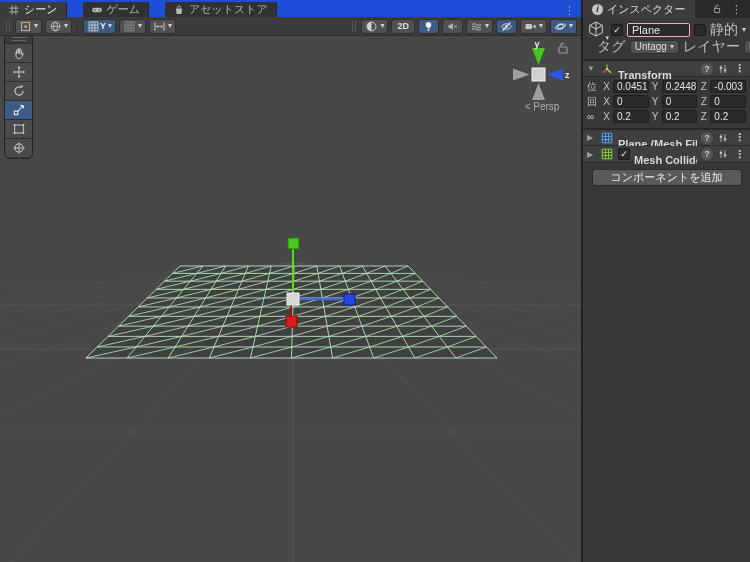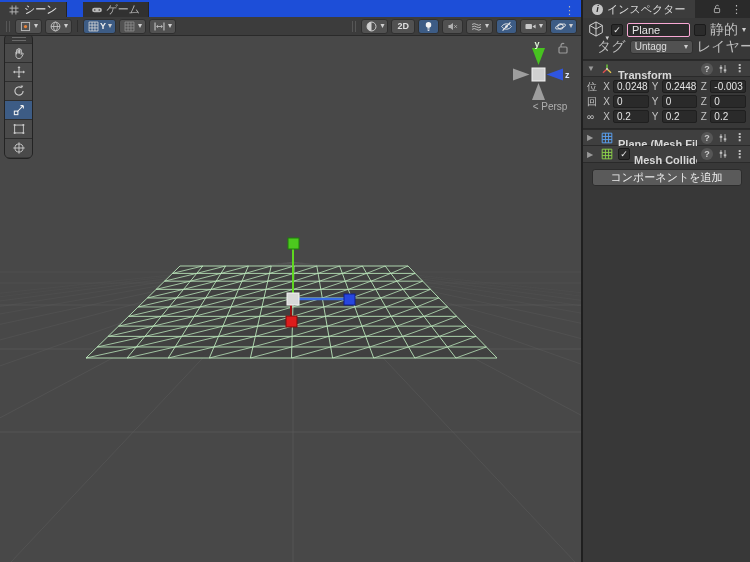--- a/index.html
+++ b/index.html
@@ -36,41 +36,41 @@
   #scene-svg{position:absolute;left:0;top:0;}
   .tools{position:absolute;left:4px;top:-3px;width:29px;background:#3a3a3a;
     border:1px solid #232323;border-radius:6px;overflow:hidden;padding-bottom:1px;}
   .tools-handle{height:9px;display:flex;flex-direction:column;align-items:center;justify-content:center;gap:2px;}
   .tools-handle i{display:block;width:14px;height:1px;background:#6a6a6a;}
   .toolbtn{width:27px;height:19px;margin:0 auto;background:#4a4a4a;
     border-top:1px solid #2e2e2e;display:flex;align-items:center;justify-content:center;cursor:default;}
   .toolbtn.on{background:#3d5c85;}
   .toolbtn .svgicon{width:14px;height:14px;}
   .viewcube{position:absolute;right:8px;top:2px;width:70px;height:78px;}
-  .persp{position:absolute;left:12px;top:63px;width:100%;text-align:center;
+  .persp{position:absolute;left:4px;top:63px;width:100%;text-align:center;
     color:#b0b0b0;font-size:10px;}
   
   .right{flex:1;display:flex;flex-direction:column;background:#383838;min-width:0;}
   .itabstrip{height:18px;background:#2a2a2a;display:flex;align-items:stretch;flex:none;}
   .itab{display:flex;align-items:center;gap:4px;padding:0 9px;background:#3c3c3c;color:#dcdcdc;}
   .infoicon{width:11px;height:11px;border-radius:50%;background:#c4c4c4;color:#2a2a2a;
     font-size:9px;font-weight:bold;font-style:italic;display:flex;align-items:center;justify-content:center;flex:none;}
   .istripicons{display:flex;align-items:center;gap:7px;padding:0 7px;}
   .insp-head{padding:3px 4px 4px;border-bottom:1px solid #282828;}
   .hrow{display:flex;align-items:center;gap:4px;height:17px;}
   .cubewrap{position:relative;width:20px;height:20px;flex:none;}
   .cubewrap svg{width:18px;height:18px;}
   .cubewrap .dd{position:absolute;right:-2px;bottom:-1px;font-size:7px;}
   .cb{width:12px;height:12px;background:#2b2b2b;border:1px solid #1b1b1b;border-radius:2px;
     display:flex;align-items:center;justify-content:center;font-size:9px;color:#ececec;flex:none;cursor:default;}
   .namefield{flex:1;height:14px;background:#2a2a2a;border:1px solid #f9a8d4;border-radius:2px;
     padding:0 4px;display:flex;align-items:center;color:#e6e6e6;min-width:0;}
   .dimlabel{color:#bdbdbd;font-size:14px;flex:none;}
   .ddbtn{height:14px;background:#515151;border:1px solid #2f2f2f;border-radius:3px;
-    padding:0 4px;display:flex;align-items:center;gap:17px;font-size:10px;color:#dddddd;flex:none;cursor:default;}
+    padding:0 4px;display:flex;align-items:center;gap:3px;font-size:10px;color:#dddddd;flex:none;cursor:default;}
   .comph{height:17px;display:flex;align-items:center;gap:4px;padding:0 4px;background:#3f3f3f;
     border-top:1px solid #2a2a2a;border-bottom:1px solid #2a2a2a;font-weight:bold;color:#d8d8d8;flex:none;}
   .fold{color:#9a9a9a;font-size:8px;width:9px;flex:none;}
   .comph .svgicon{width:14px;height:14px;}
   .comph .title{flex:1;font-size:11px;white-space:nowrap;overflow:hidden;margin-top:12px;}
   .helpc{width:12px;height:12px;border-radius:50%;background:#565656;color:#cccccc;
     font-size:9px;font-weight:bold;display:flex;align-items:center;justify-content:center;flex:none;}
   .kebab{color:#bdbdbd;font-size:11px;padding:0 1px;flex:none;}
   .trows{padding:2px 0 4px;border-bottom:1px solid #282828;}
   .trow{display:flex;align-items:center;gap:3px;height:15px;padding:0 4px;}
@@ -102,20 +102,29 @@
       </div>
       <div class="tab">
         <span class="tabicon">
             <svg viewBox="0 0 16 16">
               <rect x="1.5" y="5" width="13" height="6" rx="3" fill="#b8b8b8"></rect>
               <circle cx="5" cy="8" r="1.1" fill="#3a3a3a"></circle>
               <circle cx="11" cy="8" r="1.1" fill="#3a3a3a"></circle>
             </svg>
           </span>
         <span>ゲーム</span>
+      </div>
+      <div class="tab">
+        <span class="tabicon">
+            <svg viewBox="0 0 16 16">
+              <path d="M4 6h8l-.7 7.2H4.7z" fill="#b8b8b8"></path>
+              <path d="M5.8 6V4.8a2.2 2.2 0 014.4 0V6" fill="none" stroke="#b8b8b8" stroke-width="1.2"></path>
+            </svg>
+          </span>
+        <span>アセットストア</span>
       </div>
       <span class="stripspacer"></span>
       <span class="stripkebab">⋮</span>
     </div>
 
     <div class="toolbar">
       <span class="thandle"></span>
       <button class="tbtn">
         <span class="svgicon">
             <svg viewBox="0 0 16 16">
@@ -538,21 +547,21 @@
             <rect x="9" y="8.4" width="3.4" height="2.6" fill="#c0c0c0"></rect>
           </svg>
         </span>
       <span class="kebab">⋮</span>
     </div>
 
     <div class="trows">
       <div class="trow">
         <span class="tlabel">位</span>
         <span class="ax">X</span>
-        <span class="tfield">0.0248</span>
+        <span class="tfield">0.0451</span>
         <span class="ax">Y</span>
         <span class="tfield">0.2448</span>
         <span class="ax">Z</span>
         <span class="tfield">-0.003</span>
       </div>
       <div class="trow">
         <span class="tlabel">回</span>
         <span class="ax">X</span>
         <span class="tfield">0</span>
         <span class="ax">Y</span>

